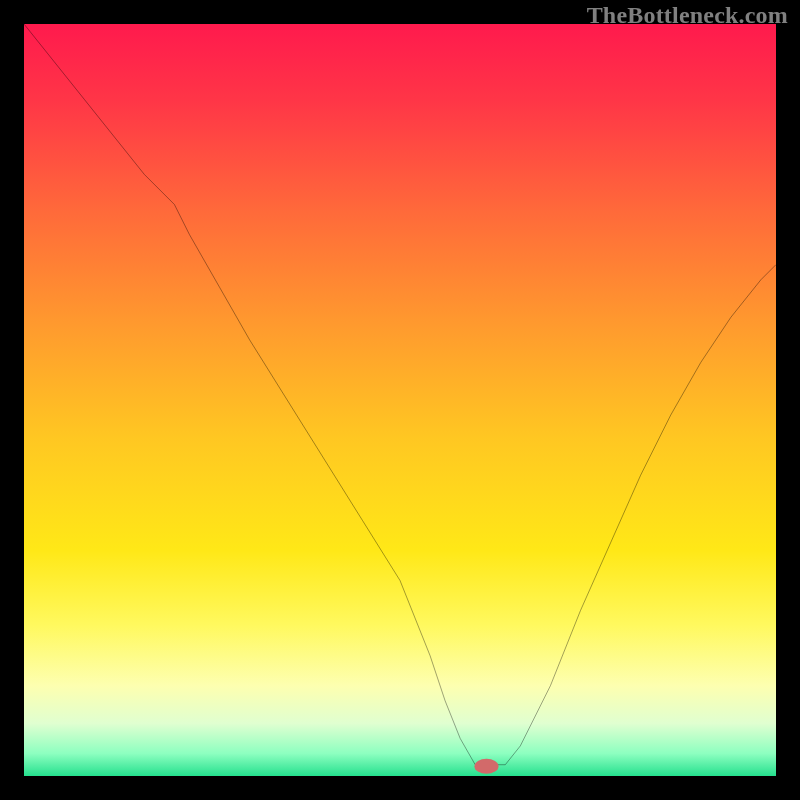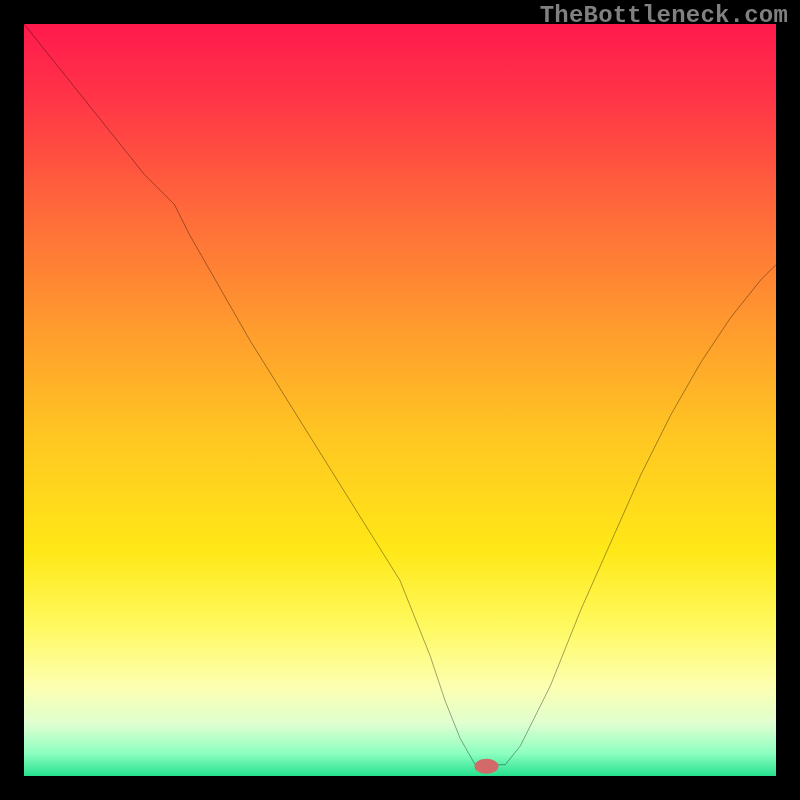--- a/index.html
+++ b/index.html
@@ -13,21 +13,21 @@
   .frame {
     position: relative;
     width: 800px;
     height: 800px;
     background: #000;
   }
   .watermark {
     position: absolute;
     top: 2px;
     right: 12px;
-    font-family: Liberation Mono, monospace;
+    font-family: Liberation Serif, serif;
     font-size: 24px;
     font-weight: bold;
     color: #808080;
     letter-spacing: 0.2px;
   }
   svg.plot {
     position: absolute;
     left: 24px;
     top: 24px;
     width: 752px;

